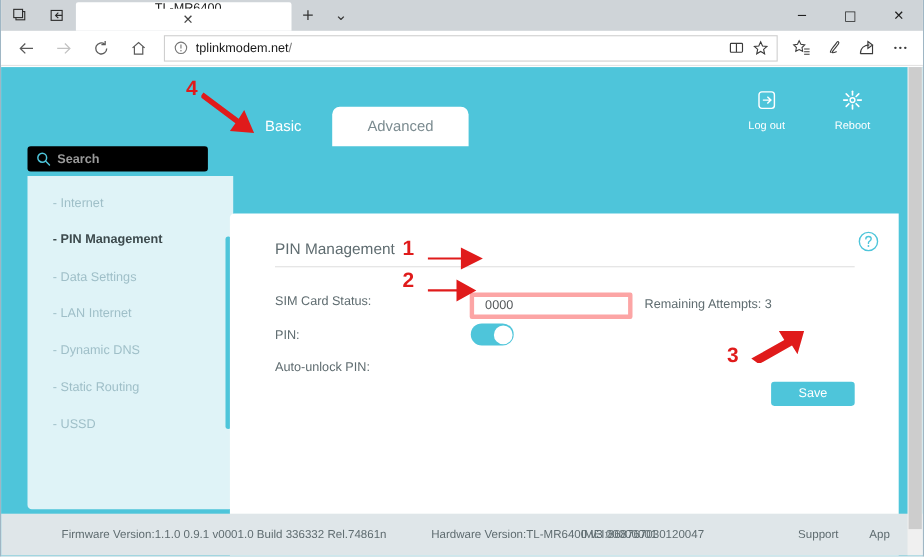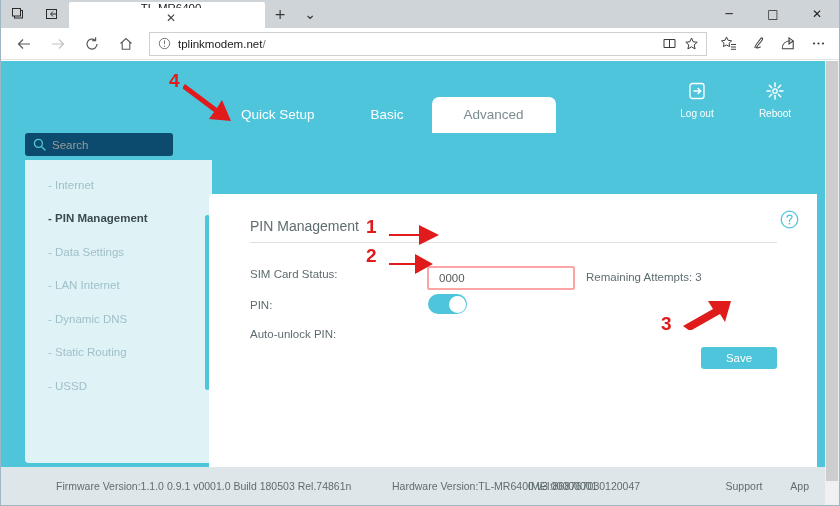--- a/index.html
+++ b/index.html
@@ -173,25 +173,26 @@
   .hdr-action .lbl {
     font-size: 10px; margin-top: 3px; color: #ffffff;
   }
 
   
   #sidebar {
     position: absolute; left: 24px; top: 72px;
     width: 172px; height: 334px;
   }
   #search-box {
-    width: 148px; height: 23px;
-    background: #0c4a6e;
+    width: 164px; height: 23px;
+    background: #000000;
     border-radius: 3px;
     display: flex; align-items: center;
     padding: 0 8px;
+    font-weight: bold;
   }
   #search-icon { color: #4ec5da; margin-right: 6px; display:flex; }
   #search-input-text {
     font-size: 11.5px; color: #9a9a9a;
   }
   #menu-list {
     margin-top: 4px;
     width: 187px; height: 303px;
     background: #dff3f7;
     border-bottom-left-radius: 4px;
@@ -242,21 +243,21 @@
     left: 41px;
   }
   .form-value {
     position: absolute;
     font-size: 11.5px; color: #5f6c70;
   }
   #pin-input {
     position: absolute;
     left: 218px; top: 72px;
     width: 148px; height: 24px;
-    border: 2px solid #fca5a5;
+    border: 4px solid #fca5a5;
     border-radius: 2px;
     background: #ffffff;
     font-size: 11.5px;
     color: #55595b;
     padding: 0 10px;
     line-height: 22px;
     display: flex; align-items: center;
   }
   #remaining-attempts {
     position: absolute;
@@ -439,21 +440,20 @@
           <circle cx="13" cy="8.5" r="1.1" fill="currentColor"></circle>
         </svg>
     </div>
   </div>
 
   <div id="page">
 
     <div id="router-header">
 
       <div id="main-nav">
-        <div class="nav-tab">Quick Setup</div>
         <div class="nav-tab">Basic</div>
         <div class="nav-tab active">Advanced</div>
       </div>
 
       <div id="header-actions">
         <div class="hdr-action">
           <span>
             <svg width="20" height="20" viewBox="0 0 20 20">
                 <rect x="3" y="2.5" width="14" height="15" rx="2.6" fill="none" stroke="#ffffff" stroke-width="1.3"></rect>
                 <path d="M6.5 10 H13.5 M10.6 7 L13.8 10 L10.6 13" fill="none" stroke="#ffffff" stroke-width="1.3"></path>
@@ -526,21 +526,21 @@
       <div class="form-label" style="top:134px;">Auto-unlock PIN:</div>
       <div id="auto-unlock-toggle">
         <div class="knob"></div>
       </div>
 
       <button id="save-button">Save</button>
 
     </div>
 
     <div id="footer">
-      <span id="footer-left">Firmware Version:1.1.0 0.9.1 v0001.0 Build 180503 Rel.74861n</span>
+      <span id="footer-left">Firmware Version:1.1.0 0.9.1 v0001.0 Build 336332 Rel.74861n</span>
       <span id="footer-mid">Hardware Version:TL-MR6400 v3 00000001</span>
       <span id="footer-imei">IMEI:868767030120047</span>
       <span id="footer-links">
         <span>Support</span>
         <span>App</span>
       </span>
     </div>
 
     <div id="page-scrollbar">
       <div class="thumb"></div>

